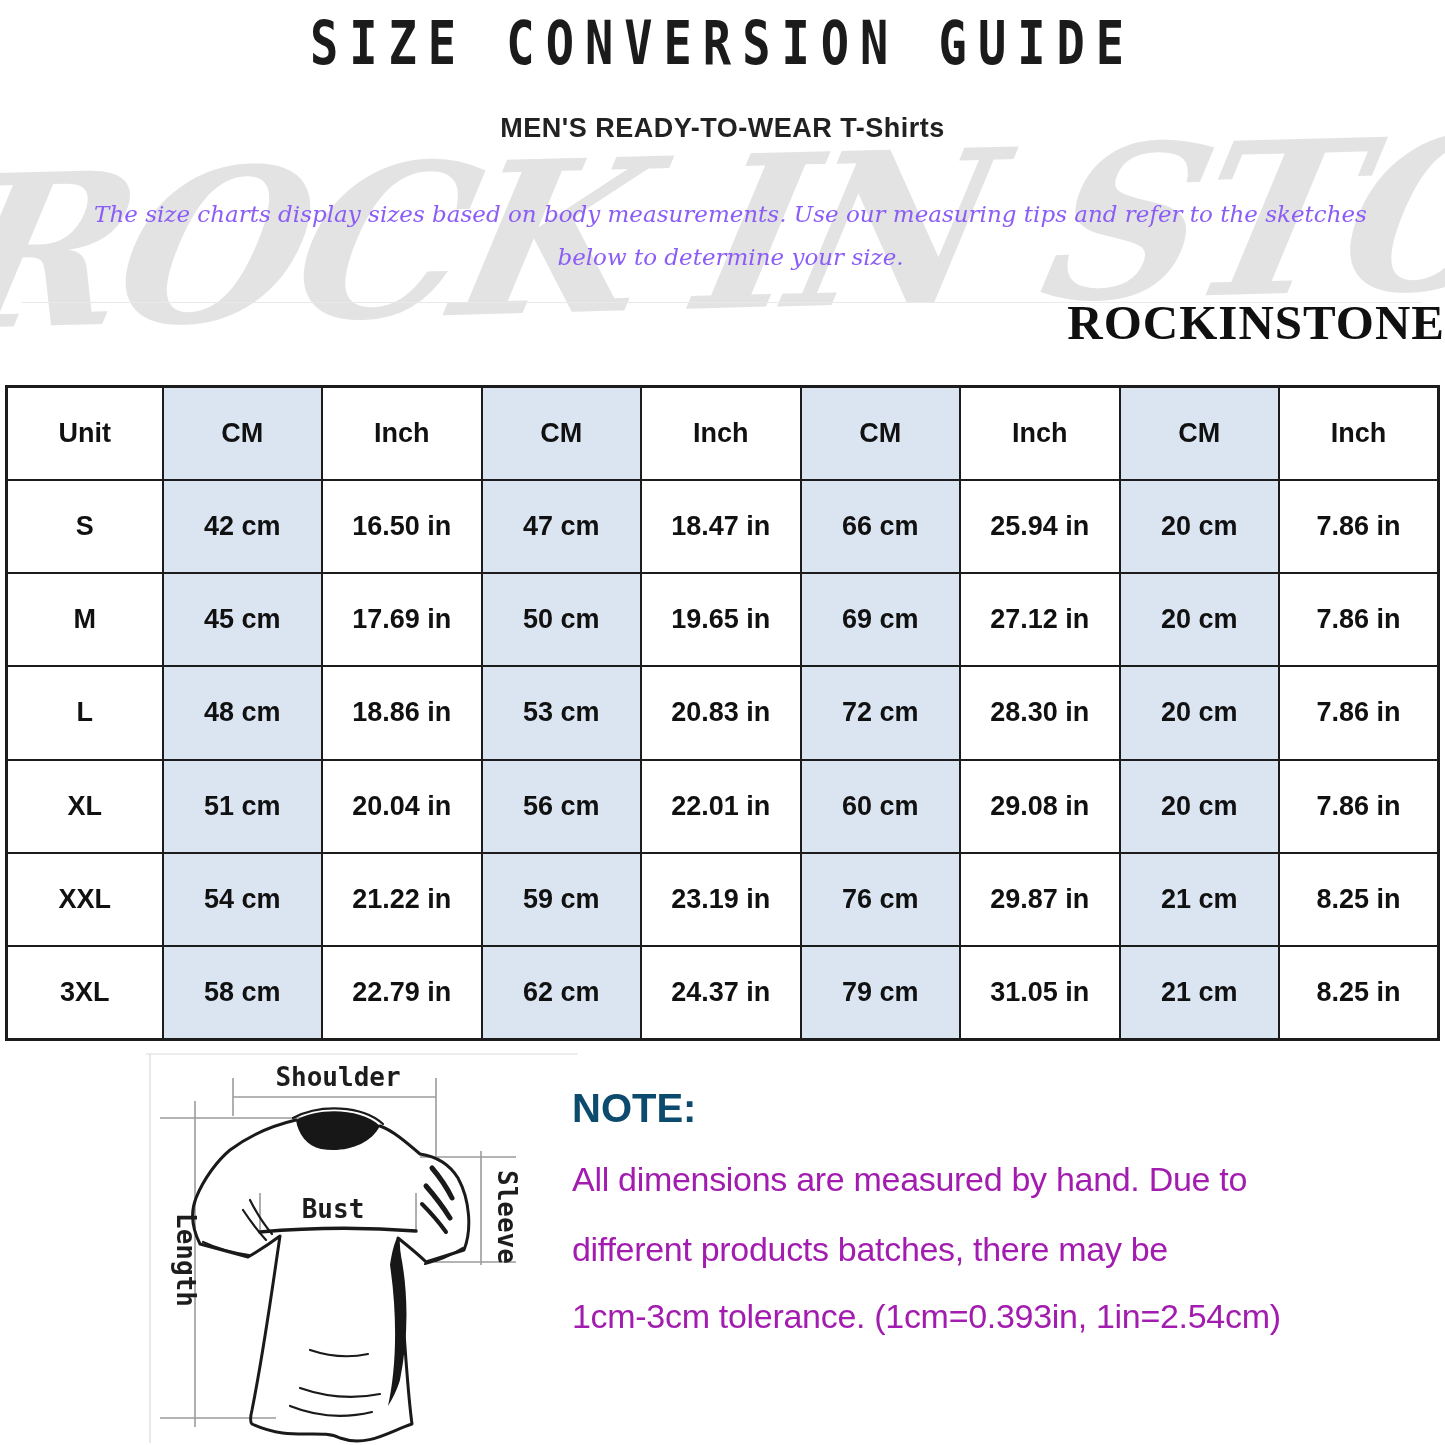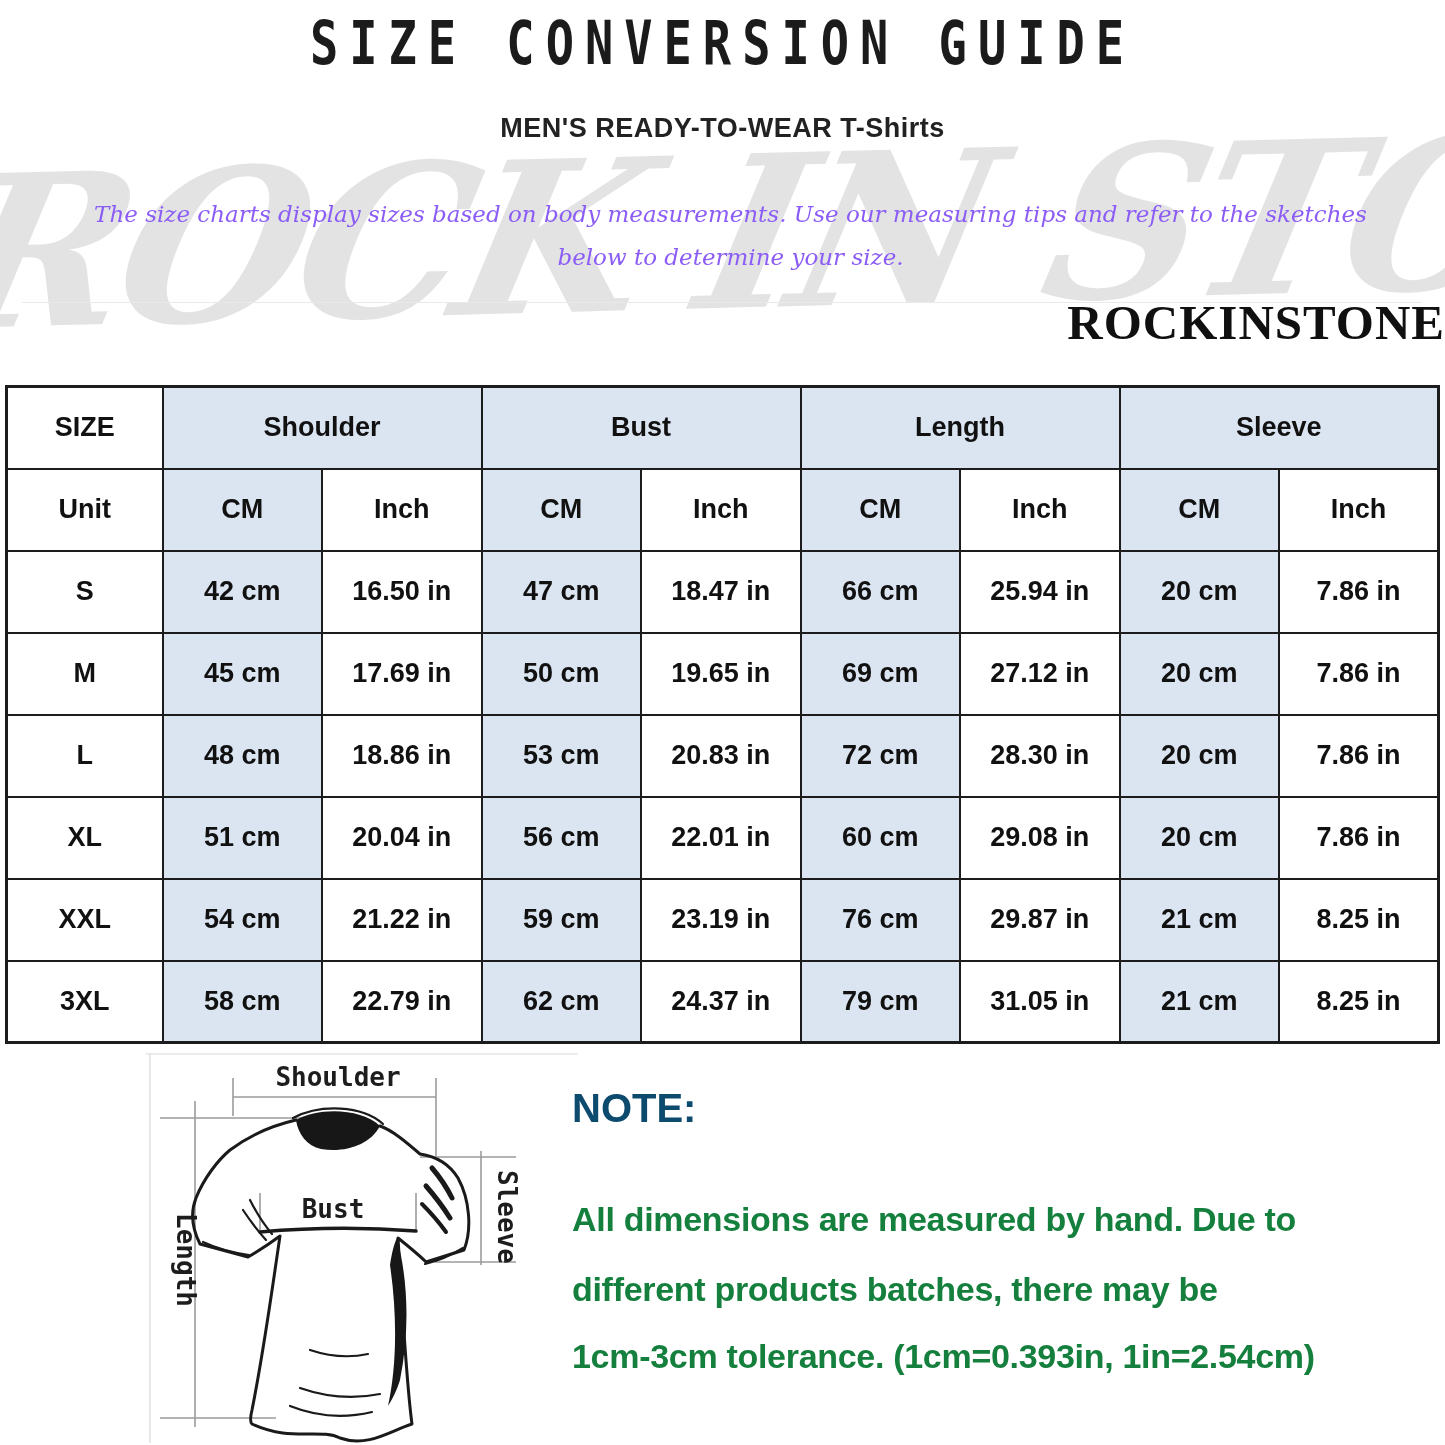--- a/index.html
+++ b/index.html
@@ -45,21 +45,21 @@
   }
   table.size-table td{border:2px solid #1c1c1c;padding:0;}
   table.size-table tr{height:82px;}
   td.blue{background:#dbe5f1;}
   td.white{background:#ffffff;}
   
   .note-heading{
     position:absolute;left:572px;top:1086px;font-size:40px;font-weight:bold;color:#0c4a6e;
     letter-spacing:0px;
   }
-  .note-line{position:absolute;left:572px;font-size:34px;font-weight:bold;color:#15803d;letter-spacing:-0.3px;margin-top:40px;}
+  .note-line{position:absolute;left:572px;font-size:34px;font-weight:normal;color:#a21caf;letter-spacing:-0.3px;}
   .note-l1{top:1160px;}
   .note-l2{top:1230px;}
   .note-l3{top:1297px;}
   
   svg.diagram{position:absolute;left:100px;top:1050px;}
   .mline{stroke:#9b9b9b;stroke-width:1.6;fill:none;}
   .fline{stroke:#d9d9d9;stroke-width:1.2;fill:none;}
   .sketch{stroke:#1a1a1a;stroke-width:3;fill:none;stroke-linecap:round;stroke-linejoin:round;}
   .sketch-thin{stroke:#1a1a1a;stroke-width:2.2;fill:none;stroke-linecap:round;}
   .sketch-fill{fill:#171717;stroke:none;}
@@ -89,27 +89,20 @@
       <col>
         <col>
         <col>
         <col>
         <col>
         <col>
         <col>
         <col>
     </colgroup>
     <tbody>
-      <tr>
-        <td class="white">SIZE</td>
-        <td class="blue" colspan="2">Shoulder</td>
-        <td class="blue" colspan="2">Bust</td>
-        <td class="blue" colspan="2">Length</td>
-        <td class="blue" colspan="2">Sleeve</td>
-      </tr>
       <tr>
         <td class="white">Unit</td>
         <td class="blue">CM</td>
         <td class="white">Inch</td>
         <td class="blue">CM</td>
         <td class="white">Inch</td>
         <td class="blue">CM</td>
         <td class="white">Inch</td>
         <td class="blue">CM</td>
         <td class="white">Inch</td>

